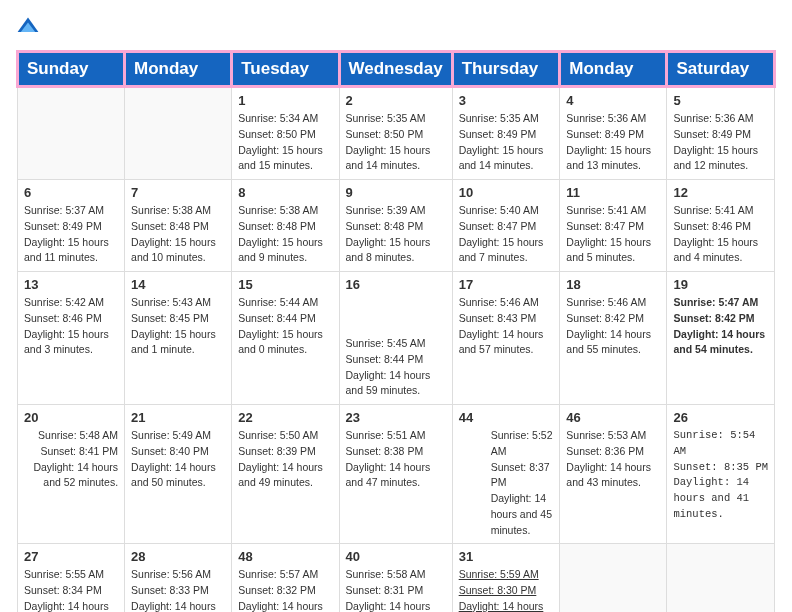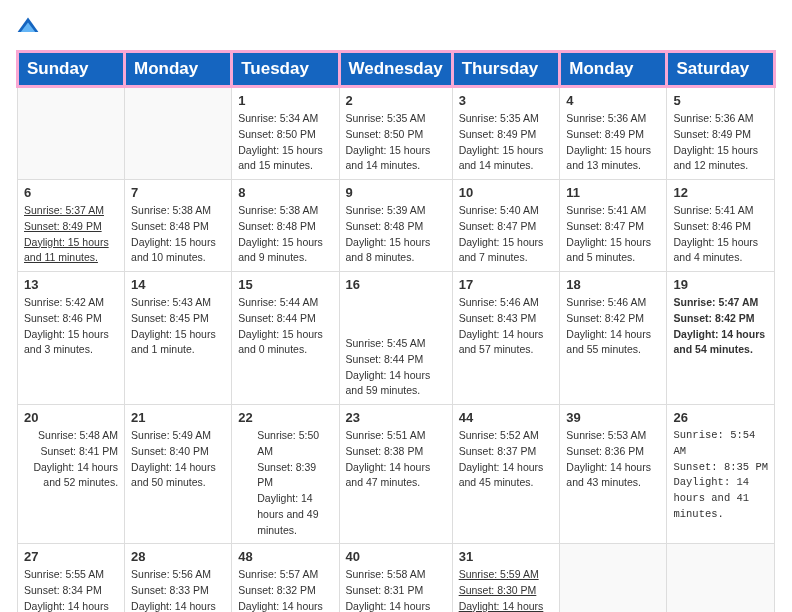--- a/index.html
+++ b/index.html
@@ -140,21 +140,21 @@
         <td>
           <span class="day-number">5</span>
           <div class="day-info" style="white-space: pre-line;">Sunrise: 5:36 AM
 Sunset: 8:49 PM
 Daylight: 15 hours and 12 minutes.</div>
         </td>
       </tr>
       <tr>
         <td>
           <span class="day-number">6</span>
-          <div class="day-info" style="white-space: pre-line; text-decoration: underline;">Sunrise: 5:37 AM
+          <div class="day-info" style="white-space: pre-line;">Sunrise: 5:37 AM
 Sunset: 8:49 PM
 Daylight: 15 hours and 11 minutes.</div>
         </td>
         <td>
           <span class="day-number">7</span>
           <div class="day-info" style="white-space: pre-line;">Sunrise: 5:38 AM
 Sunset: 8:48 PM
 Daylight: 15 hours and 10 minutes.</div>
         </td>
         <td>
@@ -240,38 +240,38 @@
 Daylight: 14 hours and 52 minutes.</div>
         </td>
         <td>
           <span class="day-number">21</span>
           <div class="day-info" style="white-space: pre-line;">Sunrise: 5:49 AM
 Sunset: 8:40 PM
 Daylight: 14 hours and 50 minutes.</div>
         </td>
         <td>
           <span class="day-number">22</span>
-          <div class="day-info" style="white-space: pre-line; margin-left: 19px;">Sunrise: 5:50 AM
+          <div class="day-info" style="white-space: pre-line;">Sunrise: 5:50 AM
 Sunset: 8:39 PM
 Daylight: 14 hours and 49 minutes.</div>
         </td>
         <td>
           <span class="day-number">23</span>
           <div class="day-info" style="white-space: pre-line;">Sunrise: 5:51 AM
 Sunset: 8:38 PM
 Daylight: 14 hours and 47 minutes.</div>
         </td>
         <td>
           <span class="day-number">44</span>
-          <div class="day-info" style="white-space: pre-line;">Sunrise: 5:52 AM
+          <div class="day-info" style="white-space: pre-line; margin-left: 32px;">Sunrise: 5:52 AM
 Sunset: 8:37 PM
 Daylight: 14 hours and 45 minutes.</div>
         </td>
         <td>
-          <span class="day-number">39</span>
+          <span class="day-number">46</span>
           <div class="day-info" style="white-space: pre-line;">Sunrise: 5:53 AM
 Sunset: 8:36 PM
 Daylight: 14 hours and 43 minutes.</div>
         </td>
         <td>
           <span class="day-number">26</span>
           <div class="day-info" style="white-space: pre-line; font-family: Liberation Mono, monospace;">Sunrise: 5:54 AM
 Sunset: 8:35 PM
 Daylight: 14 hours and 41 minutes.</div>
         </td>

